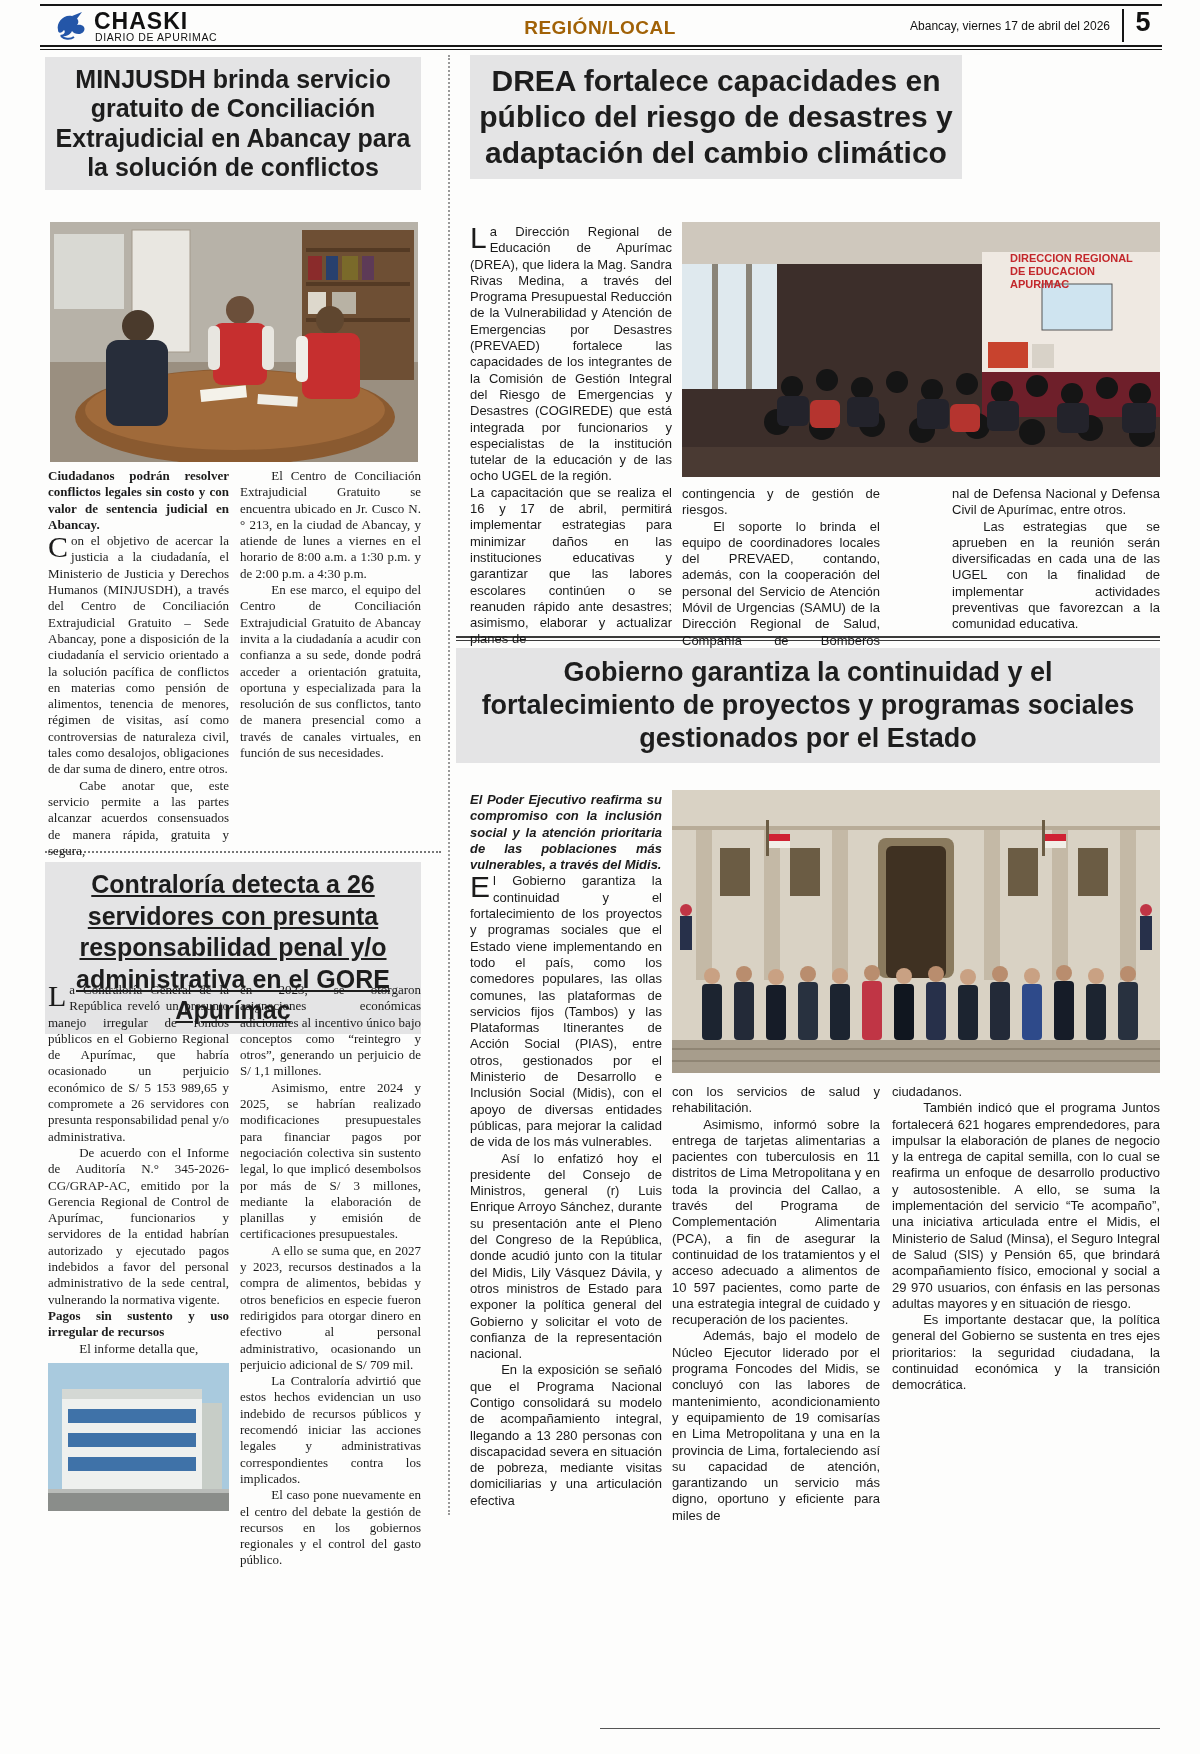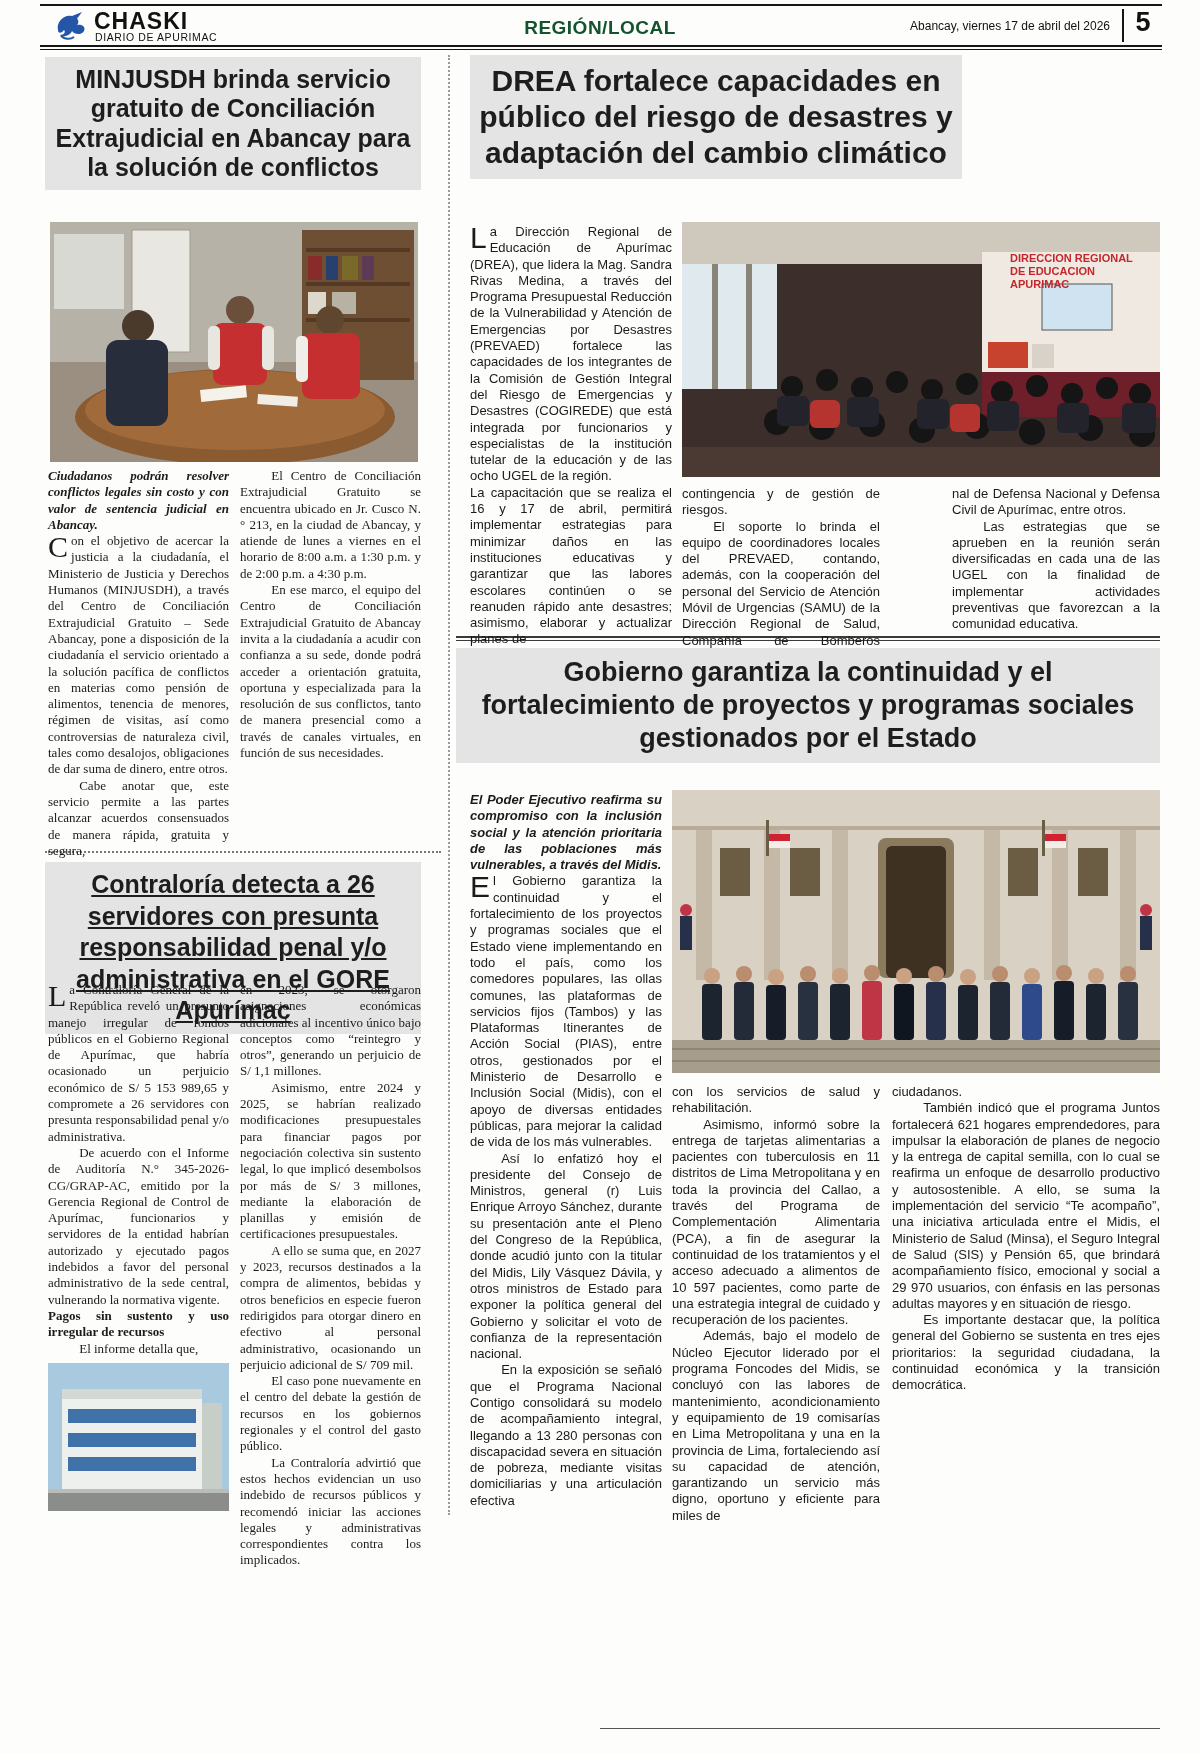--- a/index.html
+++ b/index.html
@@ -7,41 +7,41 @@
   .page {
     position:relative; width:1200px; height:1754px; margin:0 auto;
     background:#fdfdfc; color:#1b1b1b; overflow:hidden;
     font-family:"Liberation Serif", serif;
   }
   .abs { position:absolute; }
 
   
   .masthead-title { font-family:"Liberation Sans",sans-serif; font-weight:bold; font-size:23px; letter-spacing:1px; color:#111; }
   .masthead-sub { font-family:"Liberation Sans",sans-serif; font-size:10.5px; letter-spacing:.6px; color:#111; }
-  .section-label { font-family:"Liberation Sans",sans-serif; font-weight:bold; font-size:19px; letter-spacing:.5px; color:#14532d; text-align:center; }
+  .section-label { font-family:"Liberation Sans",sans-serif; font-weight:bold; font-size:19px; letter-spacing:.5px; color:#a16207; text-align:center; }
   .edition-date { font-family:"Liberation Sans",sans-serif; font-size:12px; color:#111; text-align:right; }
   .page-num { font-family:"Liberation Sans",sans-serif; font-weight:bold; font-size:27px; color:#111; text-align:center; }
   .header-rule-bottom { border-top:2px solid #161616; border-bottom:1px solid #161616; height:5px; }
 
   
   .title-box {
     background:#e4e4e5; text-align:center;
     font-family:"Liberation Sans",sans-serif; font-weight:bold; color:#1d1d1d;
   }
   .t1 { font-size:25px; line-height:1.17; padding:8px 6px; }
   .t2 { font-size:30px; line-height:1.2;  padding:8px 8px; }
   .t3 { font-size:27px; line-height:1.22; padding:8px 8px; }
   .t4 { font-size:25px; line-height:1.26; padding:7px 6px;text-decoration:underline; }
 
   
   .col p { text-align:justify; hyphens:auto; margin:0; }
   .serif p { font-family:"Liberation Serif",serif; font-size:13px; line-height:16.3px; }
   .sans  p { font-family:"Liberation Sans",sans-serif; font-size:13px; line-height:16.3px; }
   .indent { text-indent:2.4em; }
-  .caption { font-family:"Liberation Serif",serif; font-weight:bold; font-style:italic; font-size:13px; line-height:16.5px; text-align:justify; margin-bottom:4px; }
+  .caption { font-family:"Liberation Serif",serif; font-weight:bold; font-size:13px; line-height:16.5px; text-align:justify; margin-bottom:4px; }
   .lead { font-family:"Liberation Sans",sans-serif; font-weight:bold; font-style:italic; font-size:13px; line-height:16.3px; text-align:justify; margin-bottom:2px; }
   .subhead { font-family:"Liberation Serif",serif; font-weight:bold; font-size:13px; line-height:16.3px; text-align:left; }
   .dropcap { float:left; font-size:30px; line-height:26px; padding:1px 3px 0 0; font-weight:normal; }
   .sans .dropcap { font-family:"Liberation Sans",sans-serif; }
 
   
   .v-dotted { border-left:2px dotted #999; width:0; }
   .h-dotted { border-top:2px dotted #777; height:0; }
   .h-double { border-top:2px solid #3a3a3a; border-bottom:1px solid #3a3a3a; height:5px; }
   .bottom-rule { border-top:1px solid #555; height:0; }
@@ -302,17 +302,17 @@
         <rect y="126" width="181" height="22" fill="#8a8d8a"></rect>
         <rect y="126" width="181" height="4" fill="#b9bcb9"></rect>
       </svg>
     </div>
   </div>
 
   <div class="abs col serif" style="left:240px;top:982px;width:181px">
     <p>en 2023, se otorgaron asignaciones económicas adicionales al incentivo único bajo conceptos como “reintegro y otros”, generando un perjuicio de S/ 1,1 millones.</p>
     <p class="indent">Asimismo, entre 2024 y 2025, se habrían realizado modificaciones presupuestales para financiar pagos por negociación colectiva sin sustento legal, lo que implicó desembolsos por más de S/ 3 millones, mediante la elaboración de planillas y emisión de certificaciones presupuestales.</p>
     <p class="indent">A ello se suma que, en 2027 y 2023, recursos destinados a la compra de alimentos, bebidas y otros beneficios en especie fueron redirigidos para otorgar dinero en efectivo al personal administrativo, ocasionando un perjuicio adicional de S/ 709 mil.</p>
+    <p class="indent">La Contraloría advirtió que estos hechos evidencian un uso indebido de recursos públicos y recomendó iniciar las acciones legales y administrativas correspondientes contra los implicados.</p>
     <p class="indent">El caso pone nuevamente en el centro del debate la gestión de recursos en los gobiernos regionales y el control del gasto público.</p>
-    <p class="indent">La Contraloría advirtió que estos hechos evidencian un uso indebido de recursos públicos y recomendó iniciar las acciones legales y administrativas correspondientes contra los implicados.</p>
   </div>
 
 </div>
 
 </body></html>

